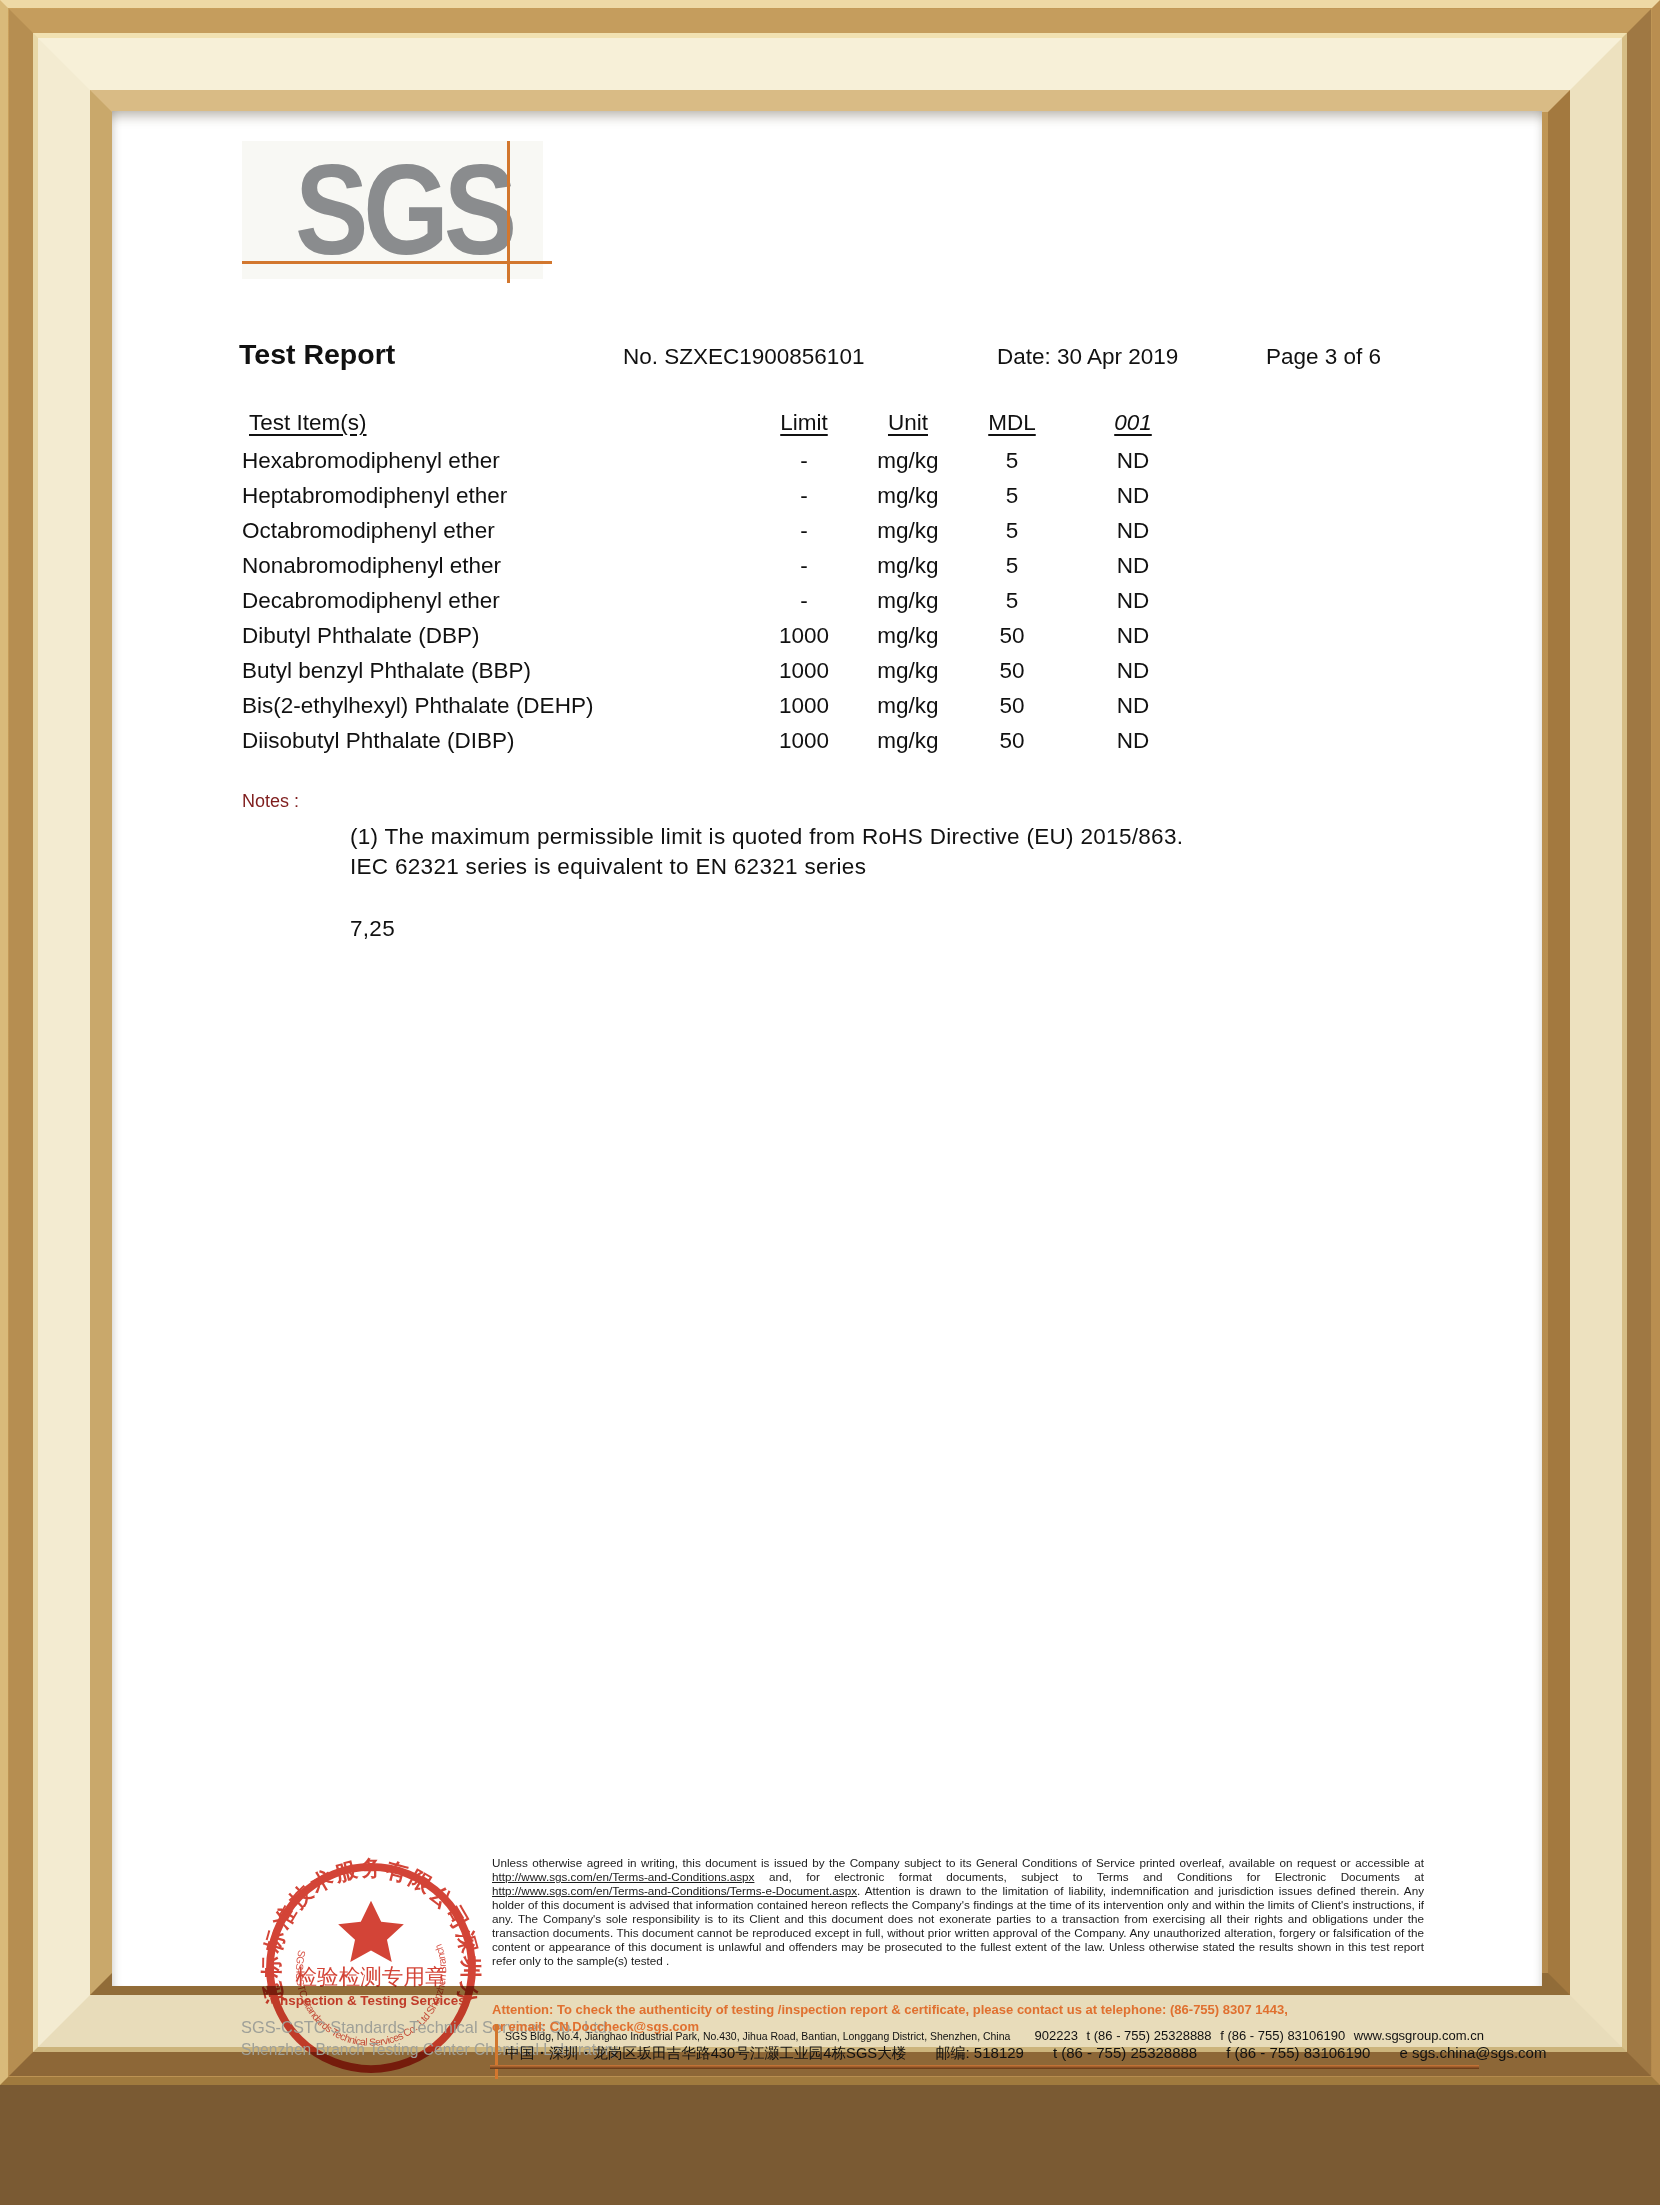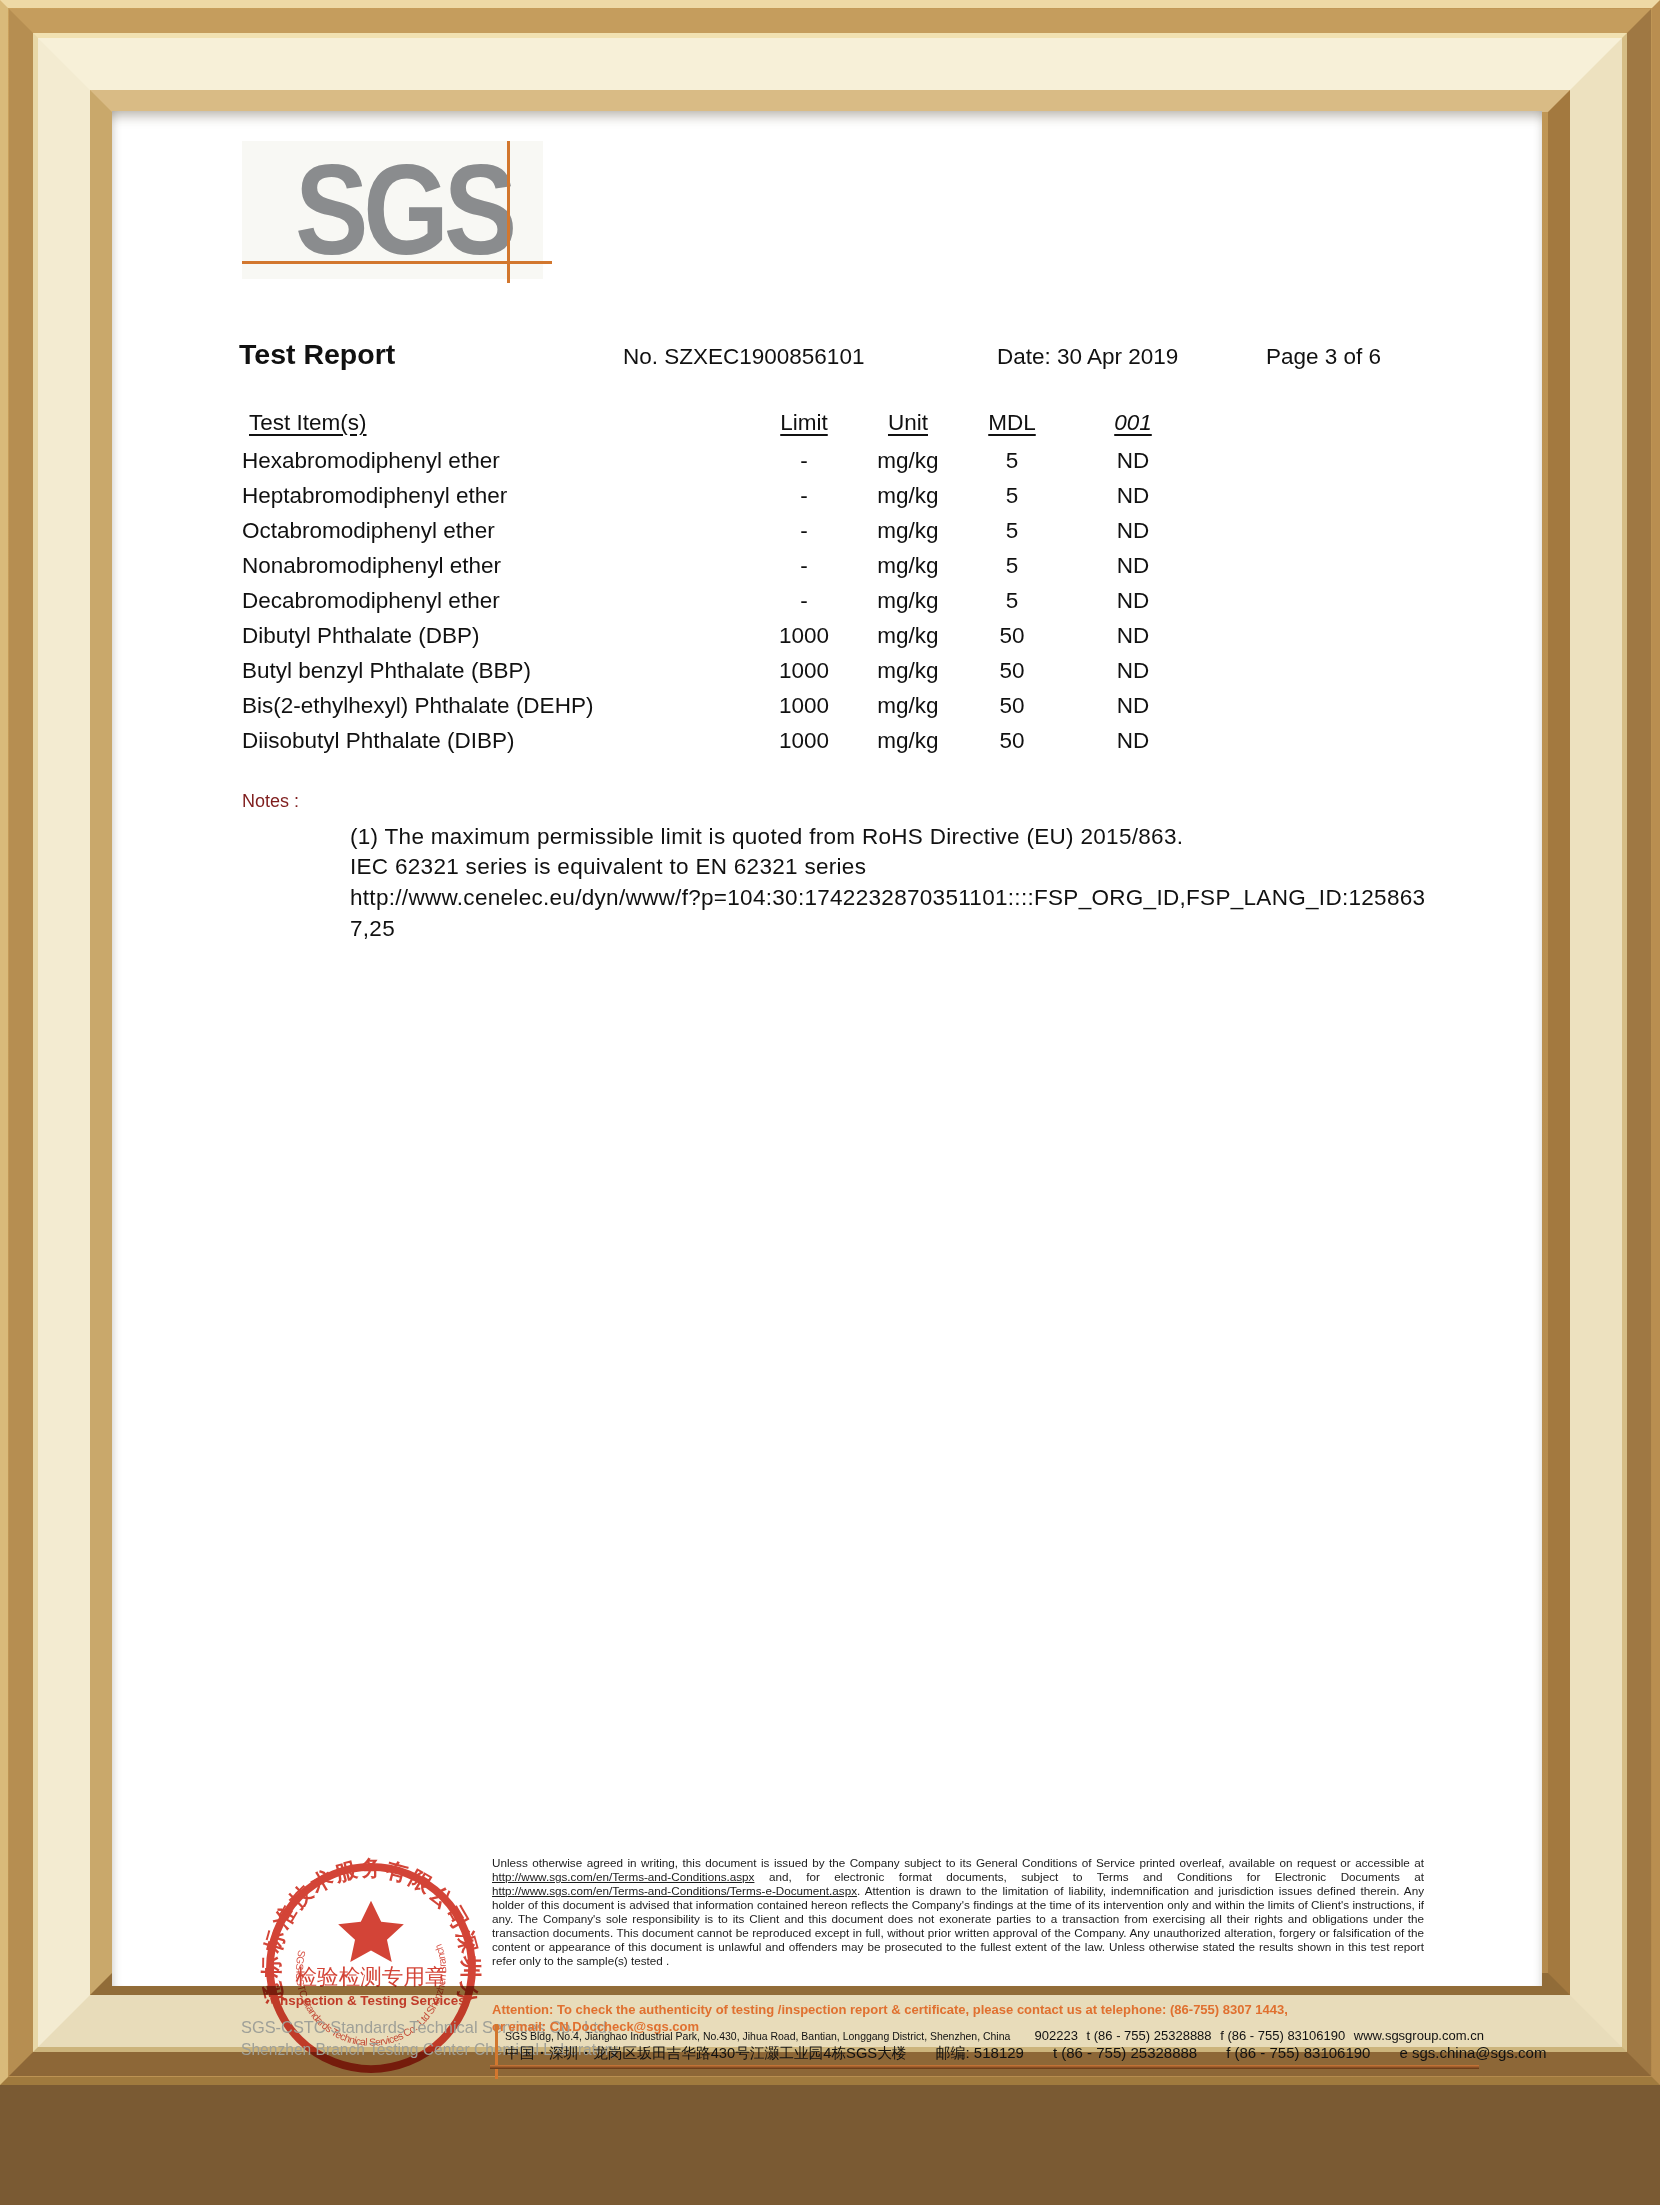--- a/index.html
+++ b/index.html
@@ -165,21 +165,20 @@
         <div class="c">1000</div>
         <div class="c">mg/kg</div>
         <div class="c">50</div>
         <div class="c">ND</div>
       </div>
     </div>
 
     <div class="abs notes-label">Notes :</div>
     <div class="abs note-line nl0">(1) The maximum permissible limit is quoted from RoHS Directive (EU) 2015/863.</div>
     <div class="abs note-line nl1">IEC 62321 series is equivalent to EN 62321 series</div>
-    <div class="abs note-line nl2">http://www.cenelec.eu/dyn/www/f?p=104:30:1742232870351101::::FSP_ORG_ID,FSP_LANG_ID:125863</div>
     <div class="abs note-line nl3">7,25</div>
 
     <svg class="abs stamp" viewBox="-132 -132 264 264" xmlns="http://www.w3.org/2000/svg">
       <circle cx="0" cy="0" r="117" fill="none" stroke="#d13a2c" stroke-width="9"></circle>
       <path id="arcTop" d="M -100 38 A 107 107 0 1 1 100 38" fill="none"></path>
       <path id="arcBot" d="M -82 -26 A 87 87 0 1 0 82 -26" fill="none"></path>
       <text font-size="25" fill="#d13a2c" font-weight="bold">
         <textPath href="#arcTop" startOffset="0" textLength="470">通标标准技术服务有限公司深圳分公司</textPath>
       </text>
       <text font-size="12" fill="#d13a2c" opacity="0.9">

